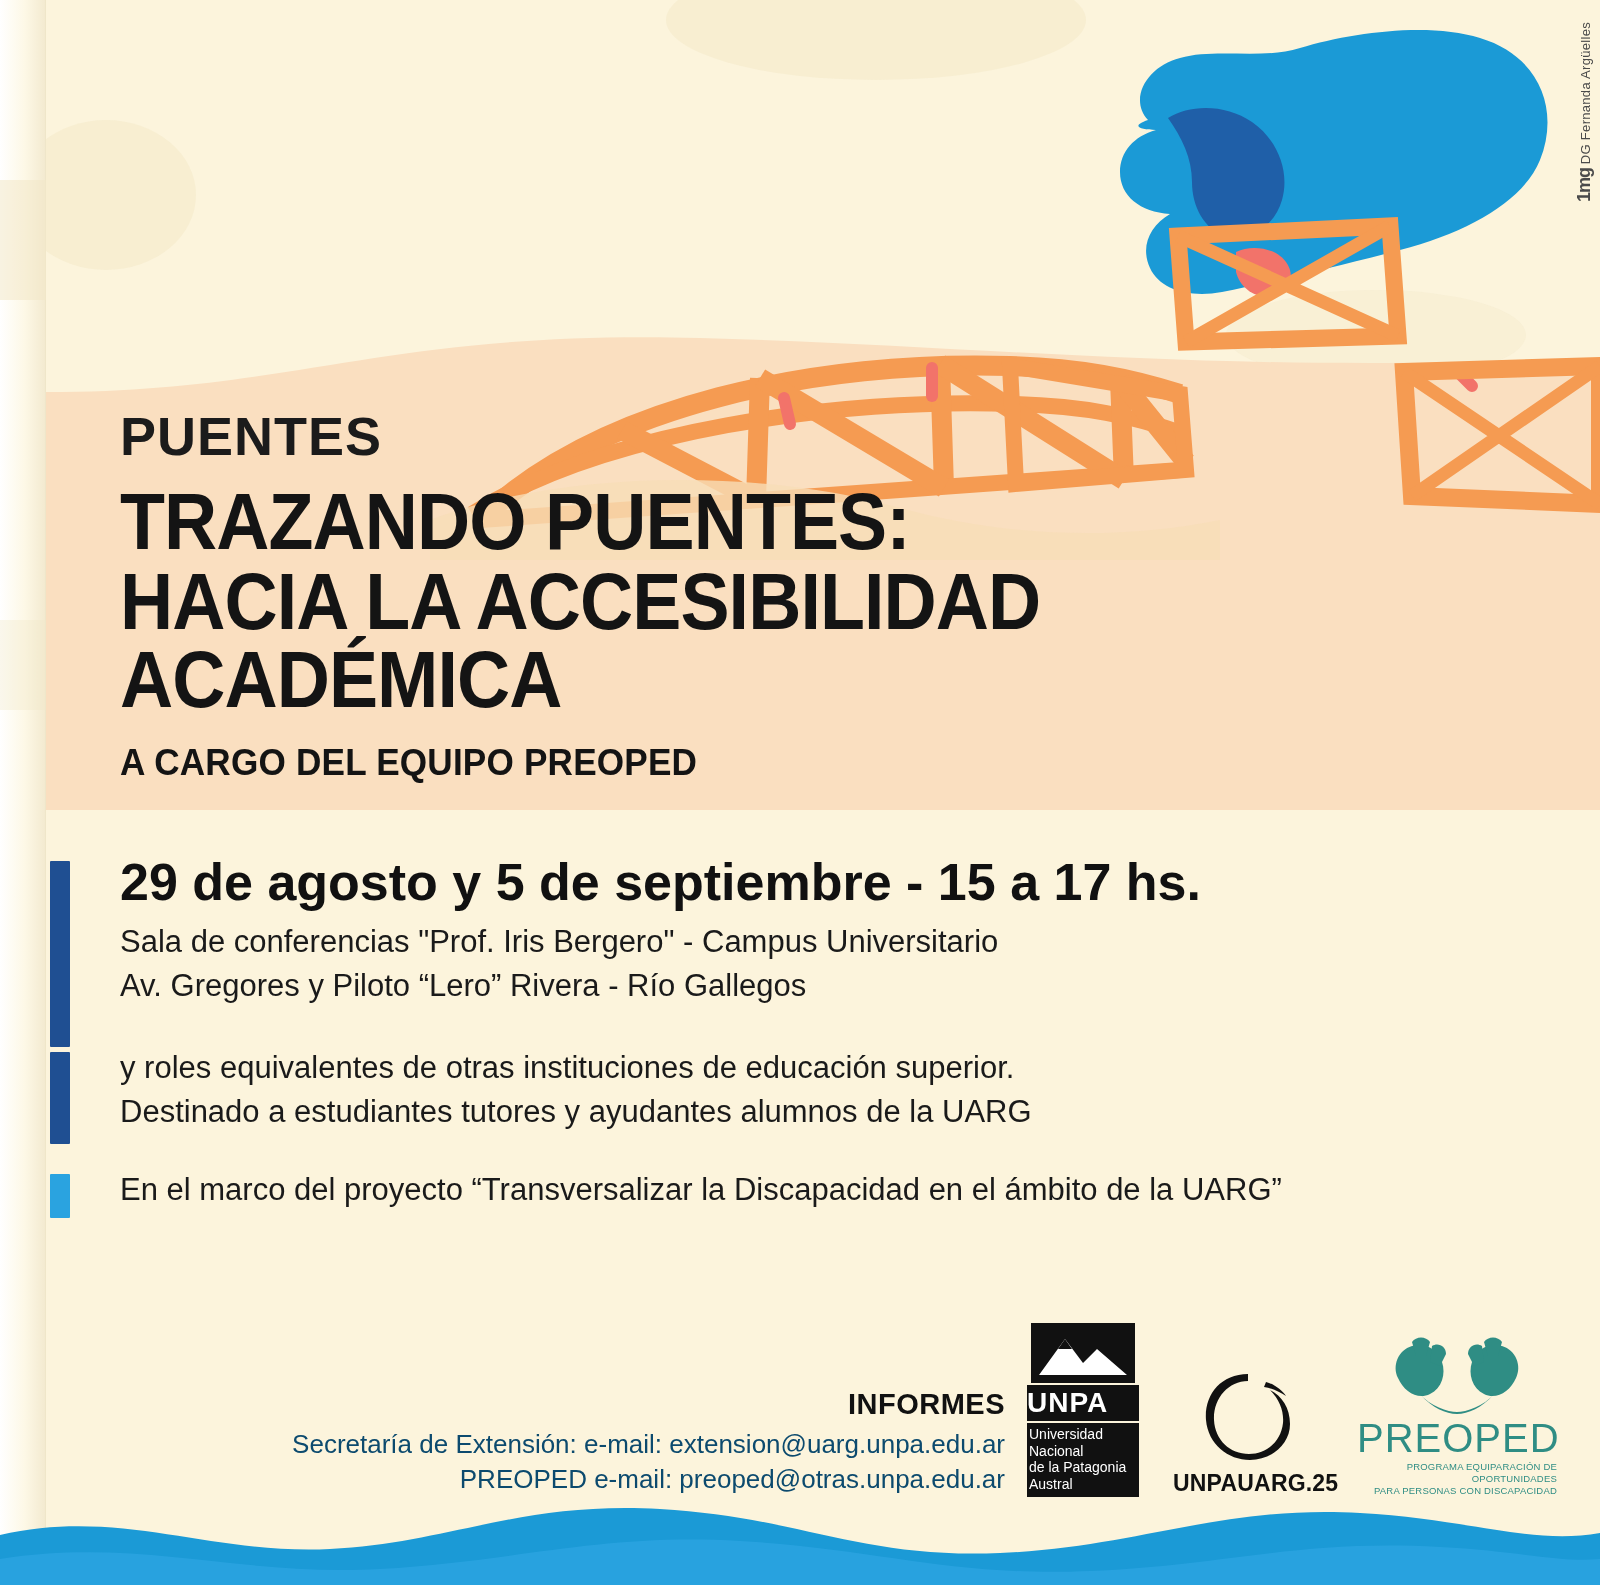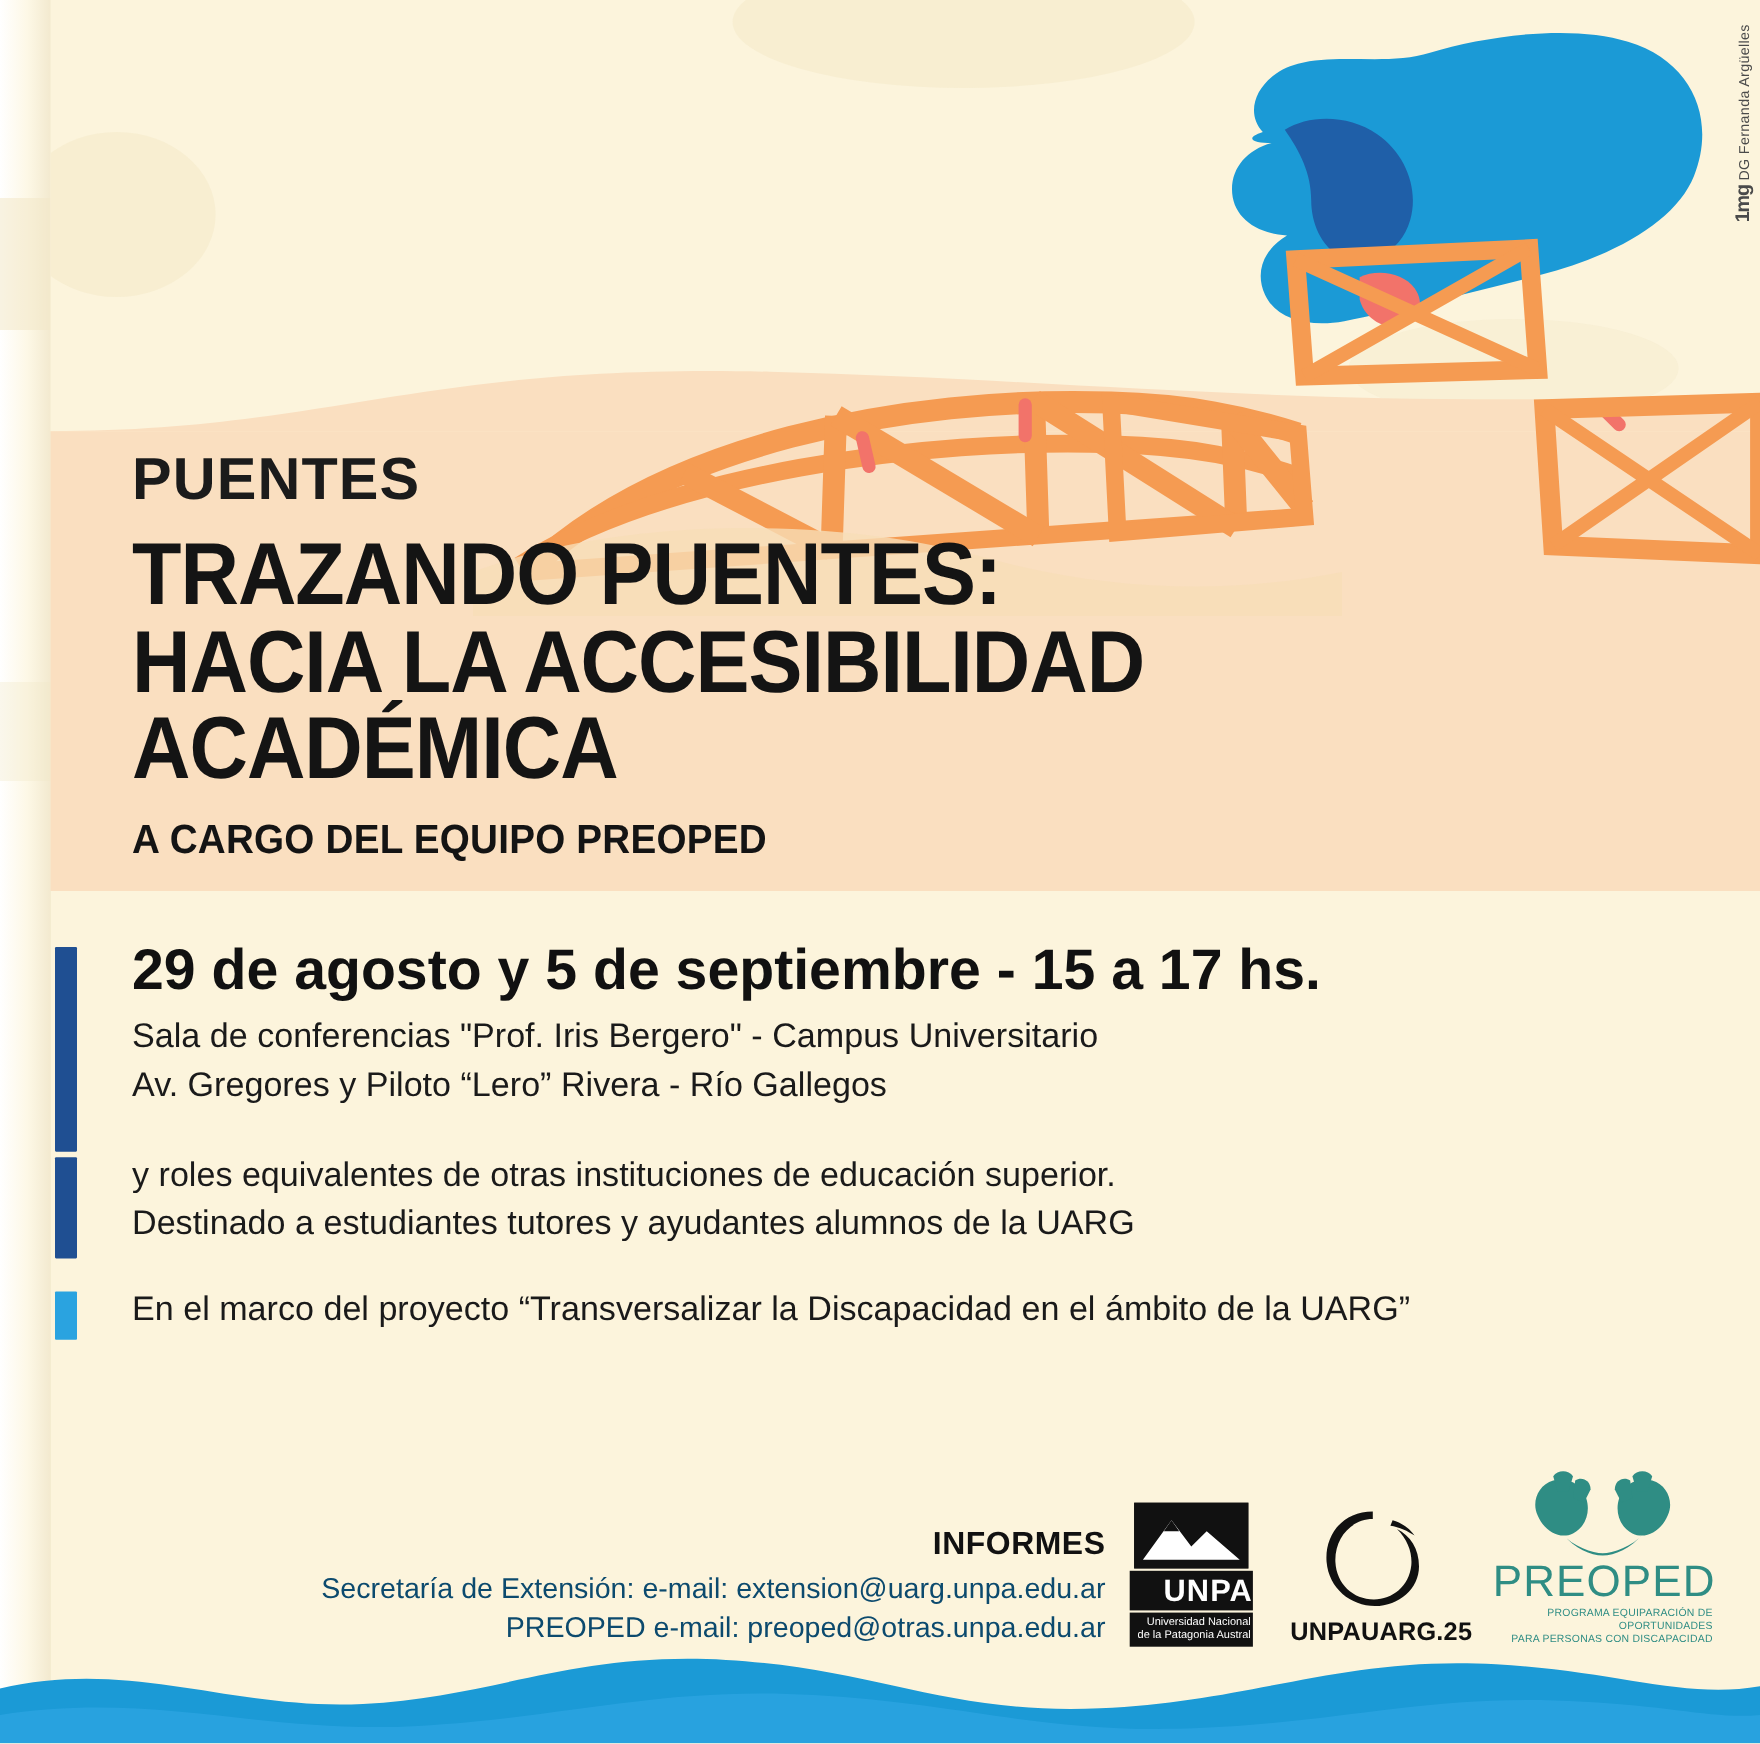--- a/index.html
+++ b/index.html
@@ -118,31 +118,31 @@
   }
   .informes-text { text-align: right; padding-right: 22px; }
   .informes-title {
     font-weight: 700; font-size: 29px; color: #111; letter-spacing: .5px;
     margin-bottom: 6px;
   }
   .informes-line { font-size: 26px; color: #0c4a6e; line-height: 1.35; }
 
   .logos { display: flex; align-items: flex-end; gap: 34px; }
 
-  .unpa-logo { width: 112px; text-align: right; }
+  .unpa-logo { width: 112px; text-align: left; }
   .unpa-mark {
     width: 104px; height: 60px; background: #111; margin: 0 auto;
     position: relative; overflow: hidden;
   }
   .unpa-word {
     background: #111; color: #fff; font-weight: 700; font-size: 28px;
     letter-spacing: 1px; padding: 2px 0; margin-top: 2px;
   }
   .unpa-sub {
-    background: #111; color: #fff; font-size: 10px; line-height: 1.2;
+    background: #111; color: #fff; font-size: 14px; line-height: 1.2;
     padding: 3px 2px 4px; margin-top: 2px;
   }
 
   .uarg-logo { width: 150px; text-align: center; }
   .uarg-ring { width: 104px; height: 96px; margin: 0 auto 6px; }
   .uarg-label { font-weight: 700; font-size: 23px; color: #111; letter-spacing: .2px; }
 
   .preoped-logo { width: 200px; text-align: right; }
   .preoped-hands { width: 150px; height: 80px; margin: 0 auto 2px; }
   .preoped-word {

